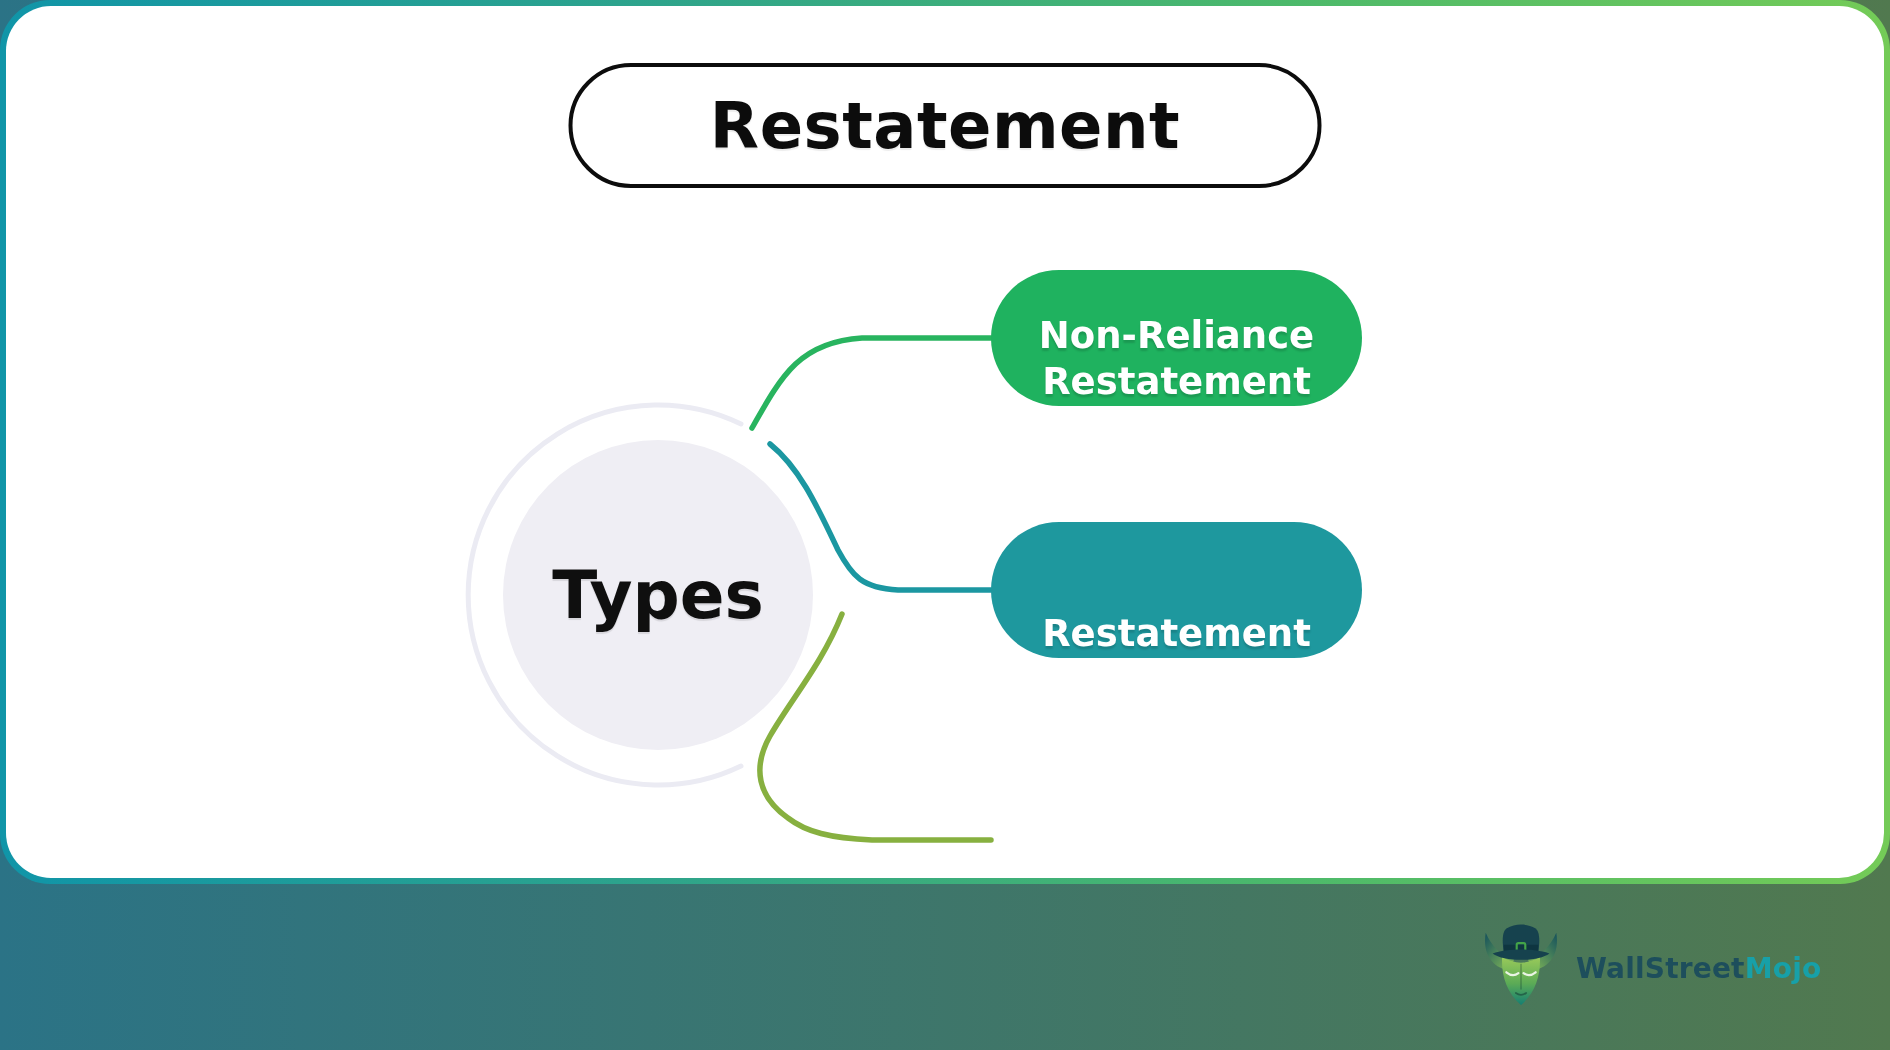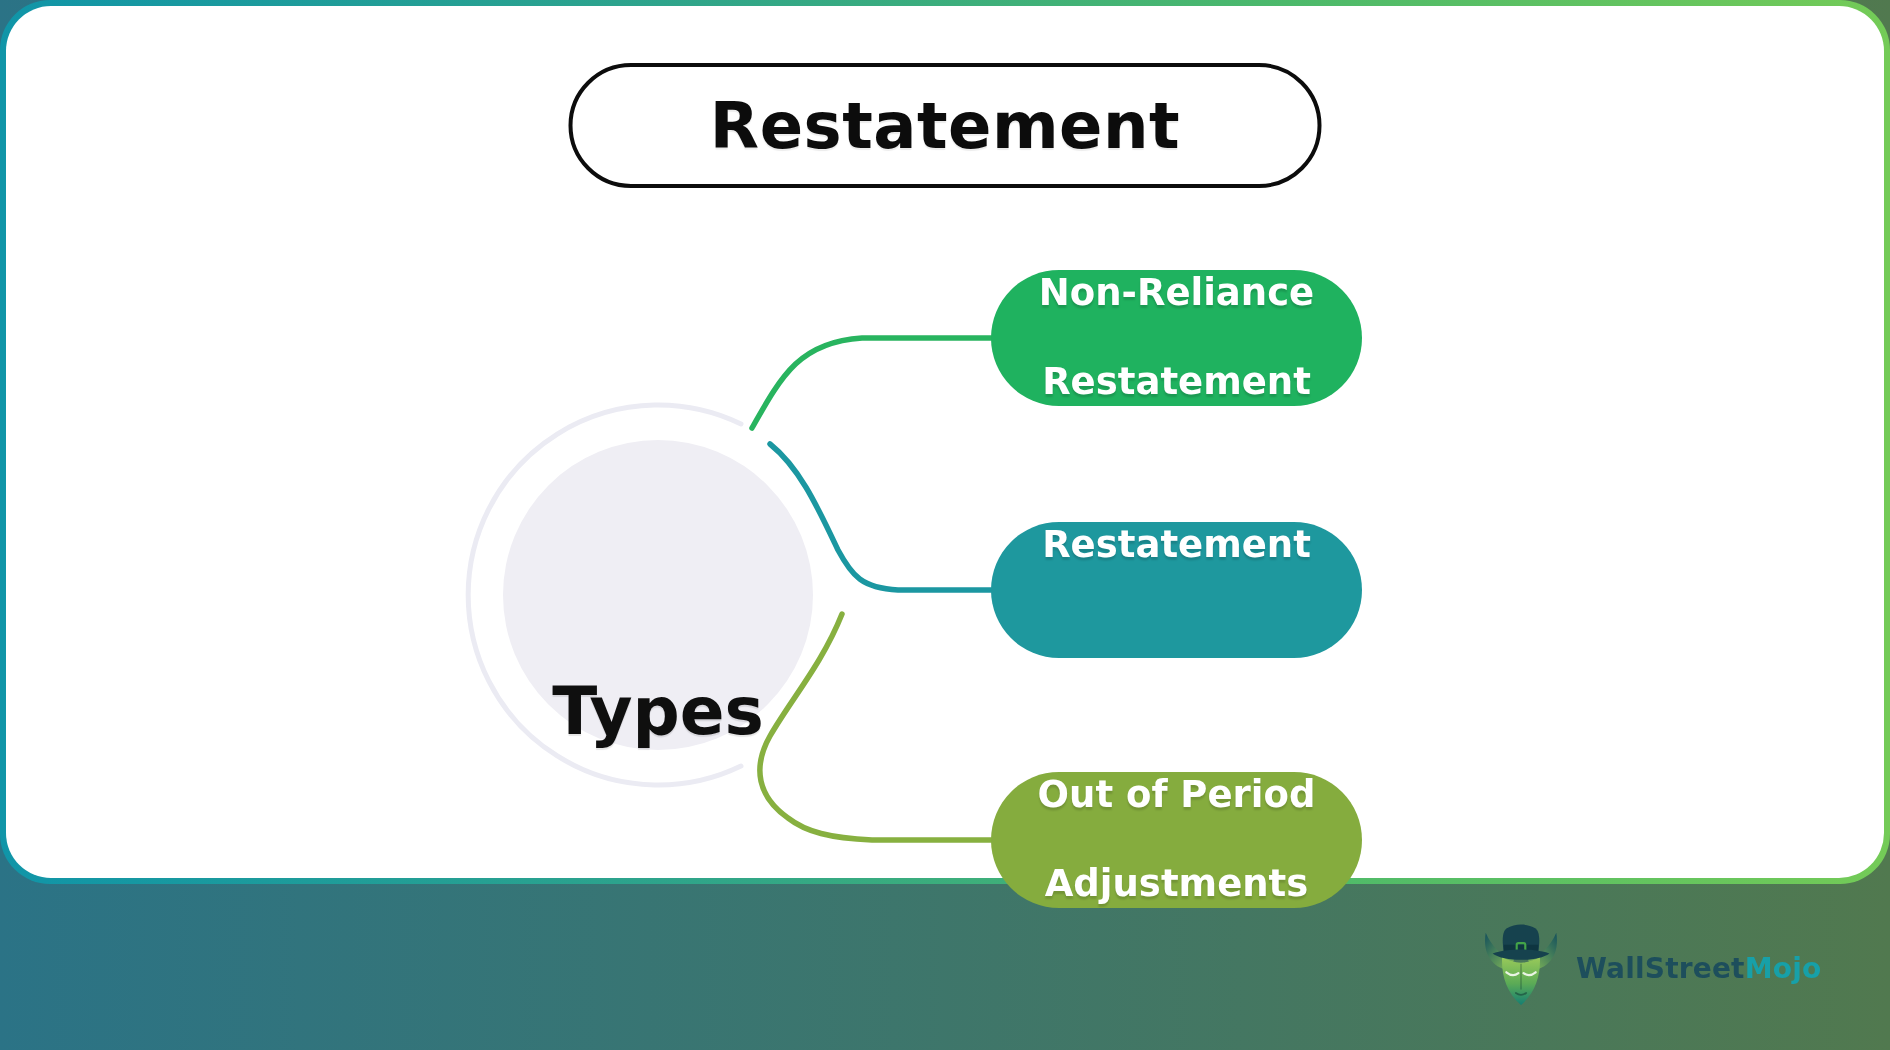--- a/index.html
+++ b/index.html
@@ -36,32 +36,32 @@
     text-shadow: 0 2px 1px rgba(0,0,0,0.08);
   }
 
   
   svg.lines { position: absolute; left: 0; top: 0; width: 1890px; height: 1050px; }
 
   
   .center-circle {
     position: absolute; left: 503px; top: 440px; width: 310px; height: 310px;
     border-radius: 50%; background: #efeef4;
-    display: flex; align-items: flex-end; justify-content: center;
+    display: flex; align-items: center; justify-content: center;
   }
   .center-circle span {
     font-size: 66px; font-weight: 800; color: #0f0f0f;
     text-shadow: 0 2px 1px rgba(0,0,0,0.10);
   }
 
   
   .pill {
     position: absolute; left: 991px; width: 371px; height: 136px;
     border-radius: 68px;
-    display: flex; flex-direction: column; align-items: center; justify-content: space-between;
+    display: flex; flex-direction: column; align-items: center; justify-content: flex-end;
     color: #ffffff; text-align: center;
   }
   .pill span {
     display: block; font-size: 37px; font-weight: 700; line-height: 1.26;
     text-shadow: 0 3px 2px rgba(0,0,0,0.14);
   }
   .pill-0 { top: 270px; background: #1fb25f; }
   .pill-1 { top: 522px; background: #1e989e; }
   .pill-2 { top: 772px; background: #85ac3e; }
 
@@ -102,24 +102,20 @@
     <span>Types</span>
   </div>
 
   <div class="pill pill-0">
     <span>Non-Reliance</span>
     <span>Restatement</span>
   </div>
   <div class="pill pill-1">
     <span>Restatement</span>
   </div>
-  <div class="pill pill-2">
-    <span>Out of Period</span>
-    <span>Adjustments</span>
-  </div>
 
   <div class="logo">
     <svg class="logo-icon" viewBox="0 0 100 110">
       <defs>
         <linearGradient id="hornGradL" x1="1" y1="1" x2="0" y2="0">
           <stop offset="0" stop-color="#8bc157"></stop>
             <stop offset="1" stop-color="#14505c"></stop>
         </linearGradient>
         <linearGradient id="hornGradR" x1="0" y1="1" x2="1" y2="0">
           <stop offset="0" stop-color="#8bc157"></stop>

